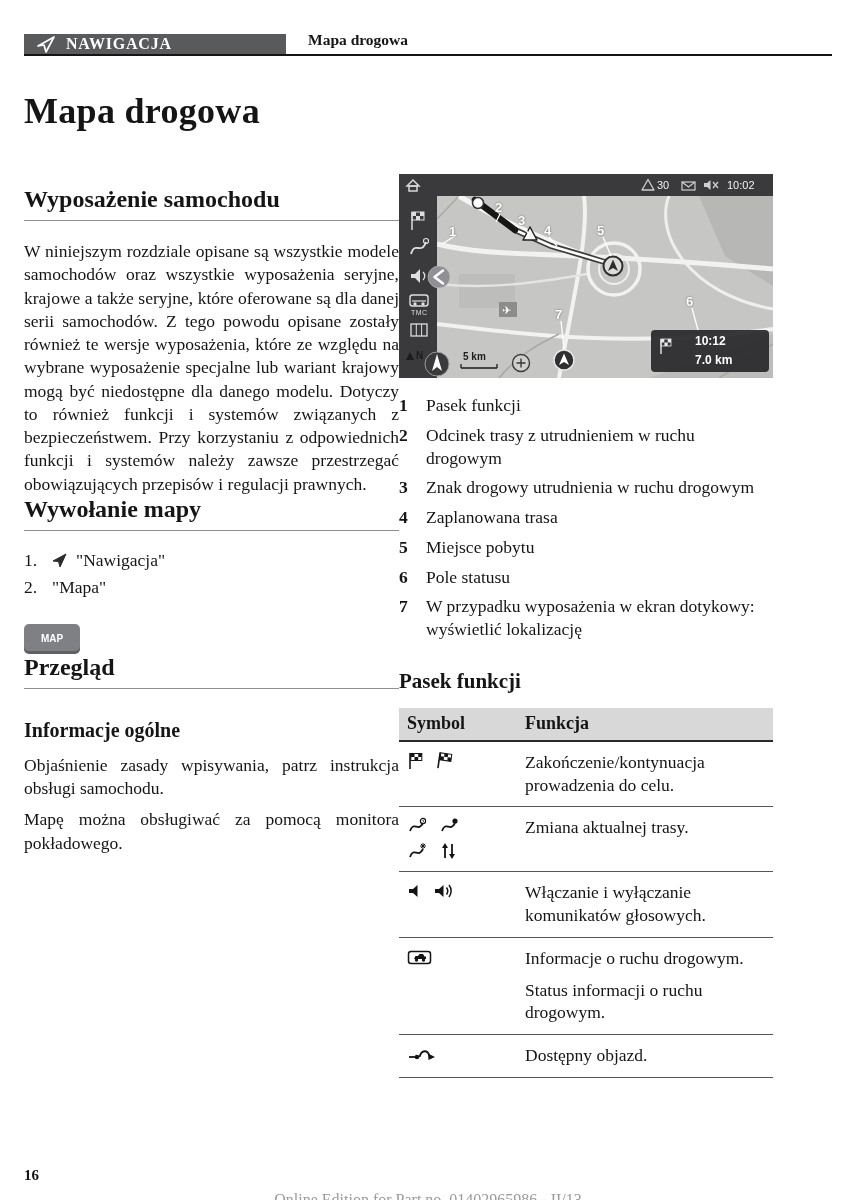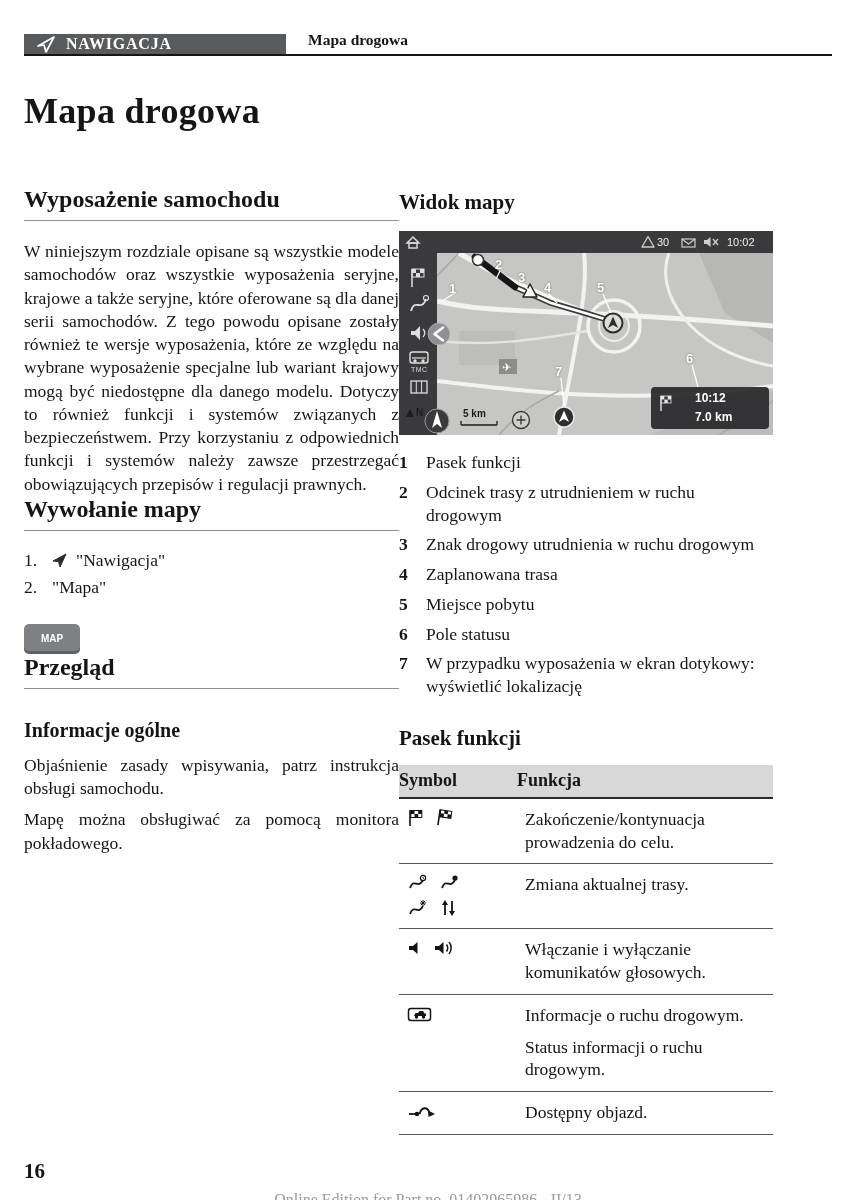--- a/index.html
+++ b/index.html
@@ -42,29 +42,29 @@
   .bar-txt{color:#f0f0f0;font-size:11px}
   .blk-txt{color:#1c1c1c;font-size:10px;font-weight:700}
   .sb-txt{color:#fff;font-size:12px;font-weight:700;width:62px;}
   .tmc{color:#dedede;font-size:7px;letter-spacing:.5px}
 
   .legend{list-style:none;margin-top:4px}
   .legend li{display:grid;grid-template-columns:27px 1fr;font-size:17.5px;line-height:1.3;margin-bottom:7px}
   .legend .n{font-weight:700}
 
   table.fn{width:374px;border-collapse:collapse;margin-top:14px}
-  table.fn th{background:#d8d8d8;font-size:18px;font-weight:700;text-align:left;padding:5px 8px 6px 0;border-bottom:2px solid #2a2a2a}
+  table.fn th{background:#d8d8d8;font-size:18px;font-weight:700;text-align:left;padding:5px 8px 6px 8px;border-bottom:2px solid #2a2a2a}
   table.fn td{vertical-align:top;padding:9px 8px 10px 8px;border-bottom:1px solid #565656;font-size:17.5px;line-height:1.3}
   td.sym{width:118px}
   td.sym .icons{display:flex;gap:10px;flex-wrap:wrap;align-items:center}
   td.sym .grid2{display:grid;grid-template-columns:26px 26px;row-gap:5px;column-gap:6px}
   td .p2{margin-top:9px}
 
   
-  .pagenum{position:absolute;left:24px;bottom:16px;font-size:21px;font-weight:700}
+  .pagenum{position:absolute;left:24px;bottom:16px;font-size:15px;font-weight:700}
   .footnote{position:absolute;left:50%;transform:translateX(-50%);bottom:-9px;color:#9a9a9a;font-size:16px;white-space:nowrap}
 
   .icon{display:inline-flex}
 </style>
 </head>
 <body>
 
 <div class="page">
 
   <div class="hdr">
@@ -113,21 +113,20 @@
 
       <section>
         <h2 class="rule mt">Przegląd</h2>
         <h3 class="sub" style="margin-top:30px">Informacje ogólne</h3>
         <p class="body">Objaśnienie zasady wpisywania, patrz instrukcja obsługi samochodu.</p>
         <p class="body">Mapę można obsługiwać za pomocą monitora pokładowego.</p>
       </section>
     </div>
 
     <div class="col">
-      <h3 class="sub" style="margin-top:32px;font-size:21px">Widok mapy</h3>
 
       <div class="map">
         <svg class="bg" width="374" height="204" viewBox="0 0 374 204">
 
           <rect width="374" height="204" fill="#c6c6c4"></rect>
           <polygon points="300,22 374,22 374,112 326,82" fill="#b7b7b5"></polygon>
           <polygon points="250,204 374,160 374,204" fill="#bcbcba"></polygon>
           <rect x="60" y="100" width="56" height="34" fill="#bdbdbb"></rect>
 
           <path d="M38 70 C100 85 150 75 374 95" stroke="#f2f2f0" stroke-width="5" fill="none"></path>

